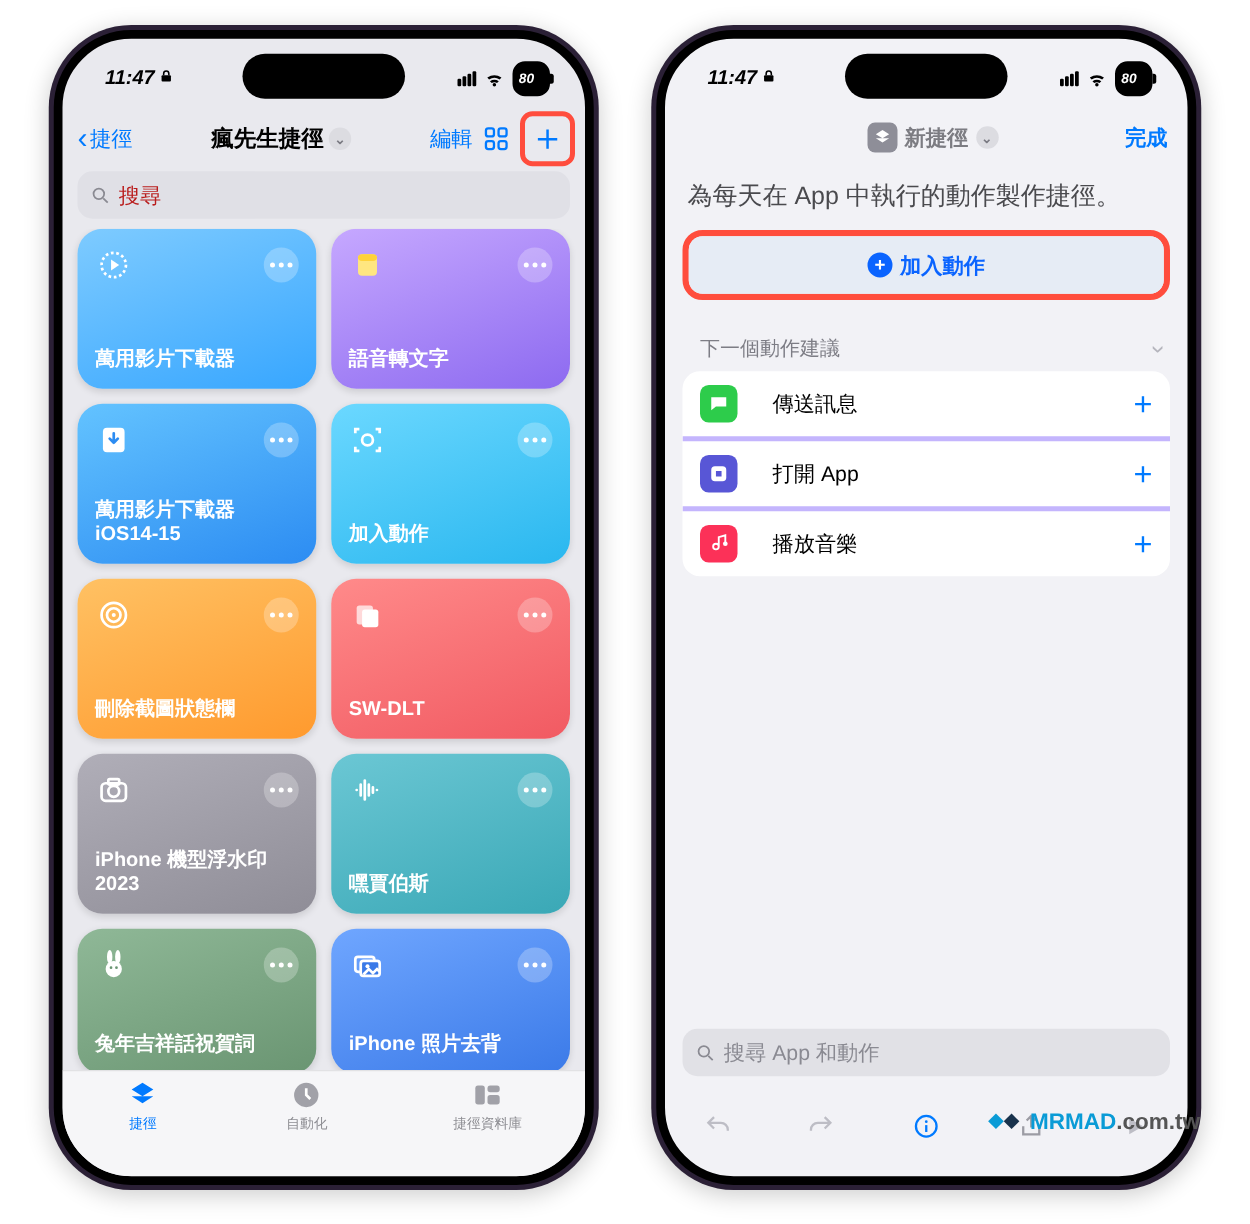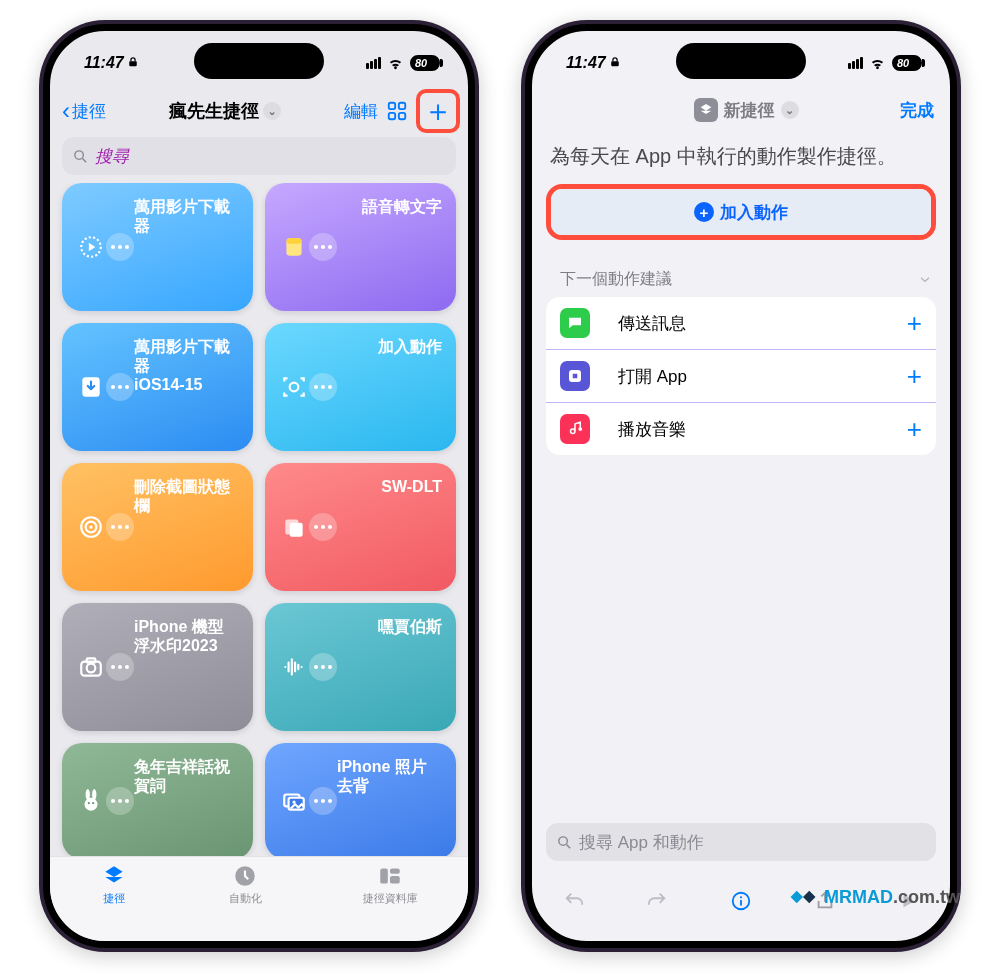--- a/index.html
+++ b/index.html
@@ -73,21 +73,21 @@
   .wifi-icon svg { width: 17px; height: 17px; display: block; }
   .battery-cap {
     display: inline-flex;
     align-items: center;
     border: 2px solid #000;
     border-radius: 10px;
     padding: 1px 3px;
     font-size: 11px;
     font-weight: 700;
     line-height: 1;
-    height: 16px;
+    height: 28px;
     box-sizing: border-box;
     min-width: 30px;
     justify-content: flex-start;
     position: relative;
     background: #000;
     color: #fff;
   }
   .battery-cap::after{
     content:"";position:absolute;right:-5px;top:50%;transform:translateY(-50%);
     width:3px;height:8px;background:#000;border-radius:0 2px 2px 0;
@@ -128,34 +128,33 @@
     margin-right: -4px;
   }
   .plus-btn { color:#007aff; font-size: 30px; line-height: 1; font-weight: 300; }
   .search-bar {
     margin: 2px 12px 8px 12px;
     background: #e0e0e6;
     border-radius: 12px;
     height: 38px;
     display:flex;align-items:center;
     padding: 0 10px;
-    color: #a21caf;
+    color: #b91c1c;
     font-size: 17px;
     gap: 6px;
-    font-style: italic;
   }
   .search-bar svg { width: 17px; height: 17px; }
   .tiles {
     padding: 0 12px; flex: 1; overflow: hidden;
   }
   .tile-row { display: flex; gap: 12px; margin-bottom: 12px; }
   .tile {
     flex: 1; height: 128px; border-radius: 20px; color: #fff;
     padding: 14px; box-sizing: border-box; position: relative;
-    display: flex; flex-direction: row; justify-content: space-between;
+    display: flex; flex-direction: column; justify-content: space-between;
     box-shadow: 0 2px 6px rgba(0,0,0,0.12);
   }
   .tile.short { height: 116px; }
   .tile .top-icons { display:flex; justify-content:space-between; align-items:center; }
   .tile .icon-box {
     width: 30px; height: 30px; display:flex;align-items:center;justify-content:center;
     color: #fff;
   }
   .tile .icon-box svg { width: 26px; height: 26px; }
   .tile .dots {
@@ -217,21 +216,21 @@
   }
   .suggest-head .chev { color:#b5b5bd; font-size:20px; transform: rotate(90deg); }
   .slist {
     margin: 0 14px; background:#fff; border-radius: 14px;
     overflow:hidden;
   }
   .sitem {
     height: 52px; display:flex; align-items:center;
     padding: 0 14px; gap: 28px;
   }
-  .sitem + .sitem { border-top: 1px solid #c4b5fd; }
+  .sitem + .sitem { border-top: 4px solid #c4b5fd; }
   .sitem .sicon { width:30px;height:30px;border-radius:7px;display:flex;align-items:center;justify-content:center;color:#fff; }
   .sitem .stxt { flex:1;font-size:17px;color:#000;font-weight:400; }
   .sitem .sadd { color:#007aff;font-size:26px;font-weight:300; }
   .r-search {
     margin: 10px 14px;
     background:#e1e1e6;border-radius:12px;height:38px;
     display:flex;align-items:center;gap:6px;padding:0 10px;color:#8a8a92;font-size:17px;
   }
   .r-toolbar {
     display:flex;justify-content:space-around;align-items:center;

